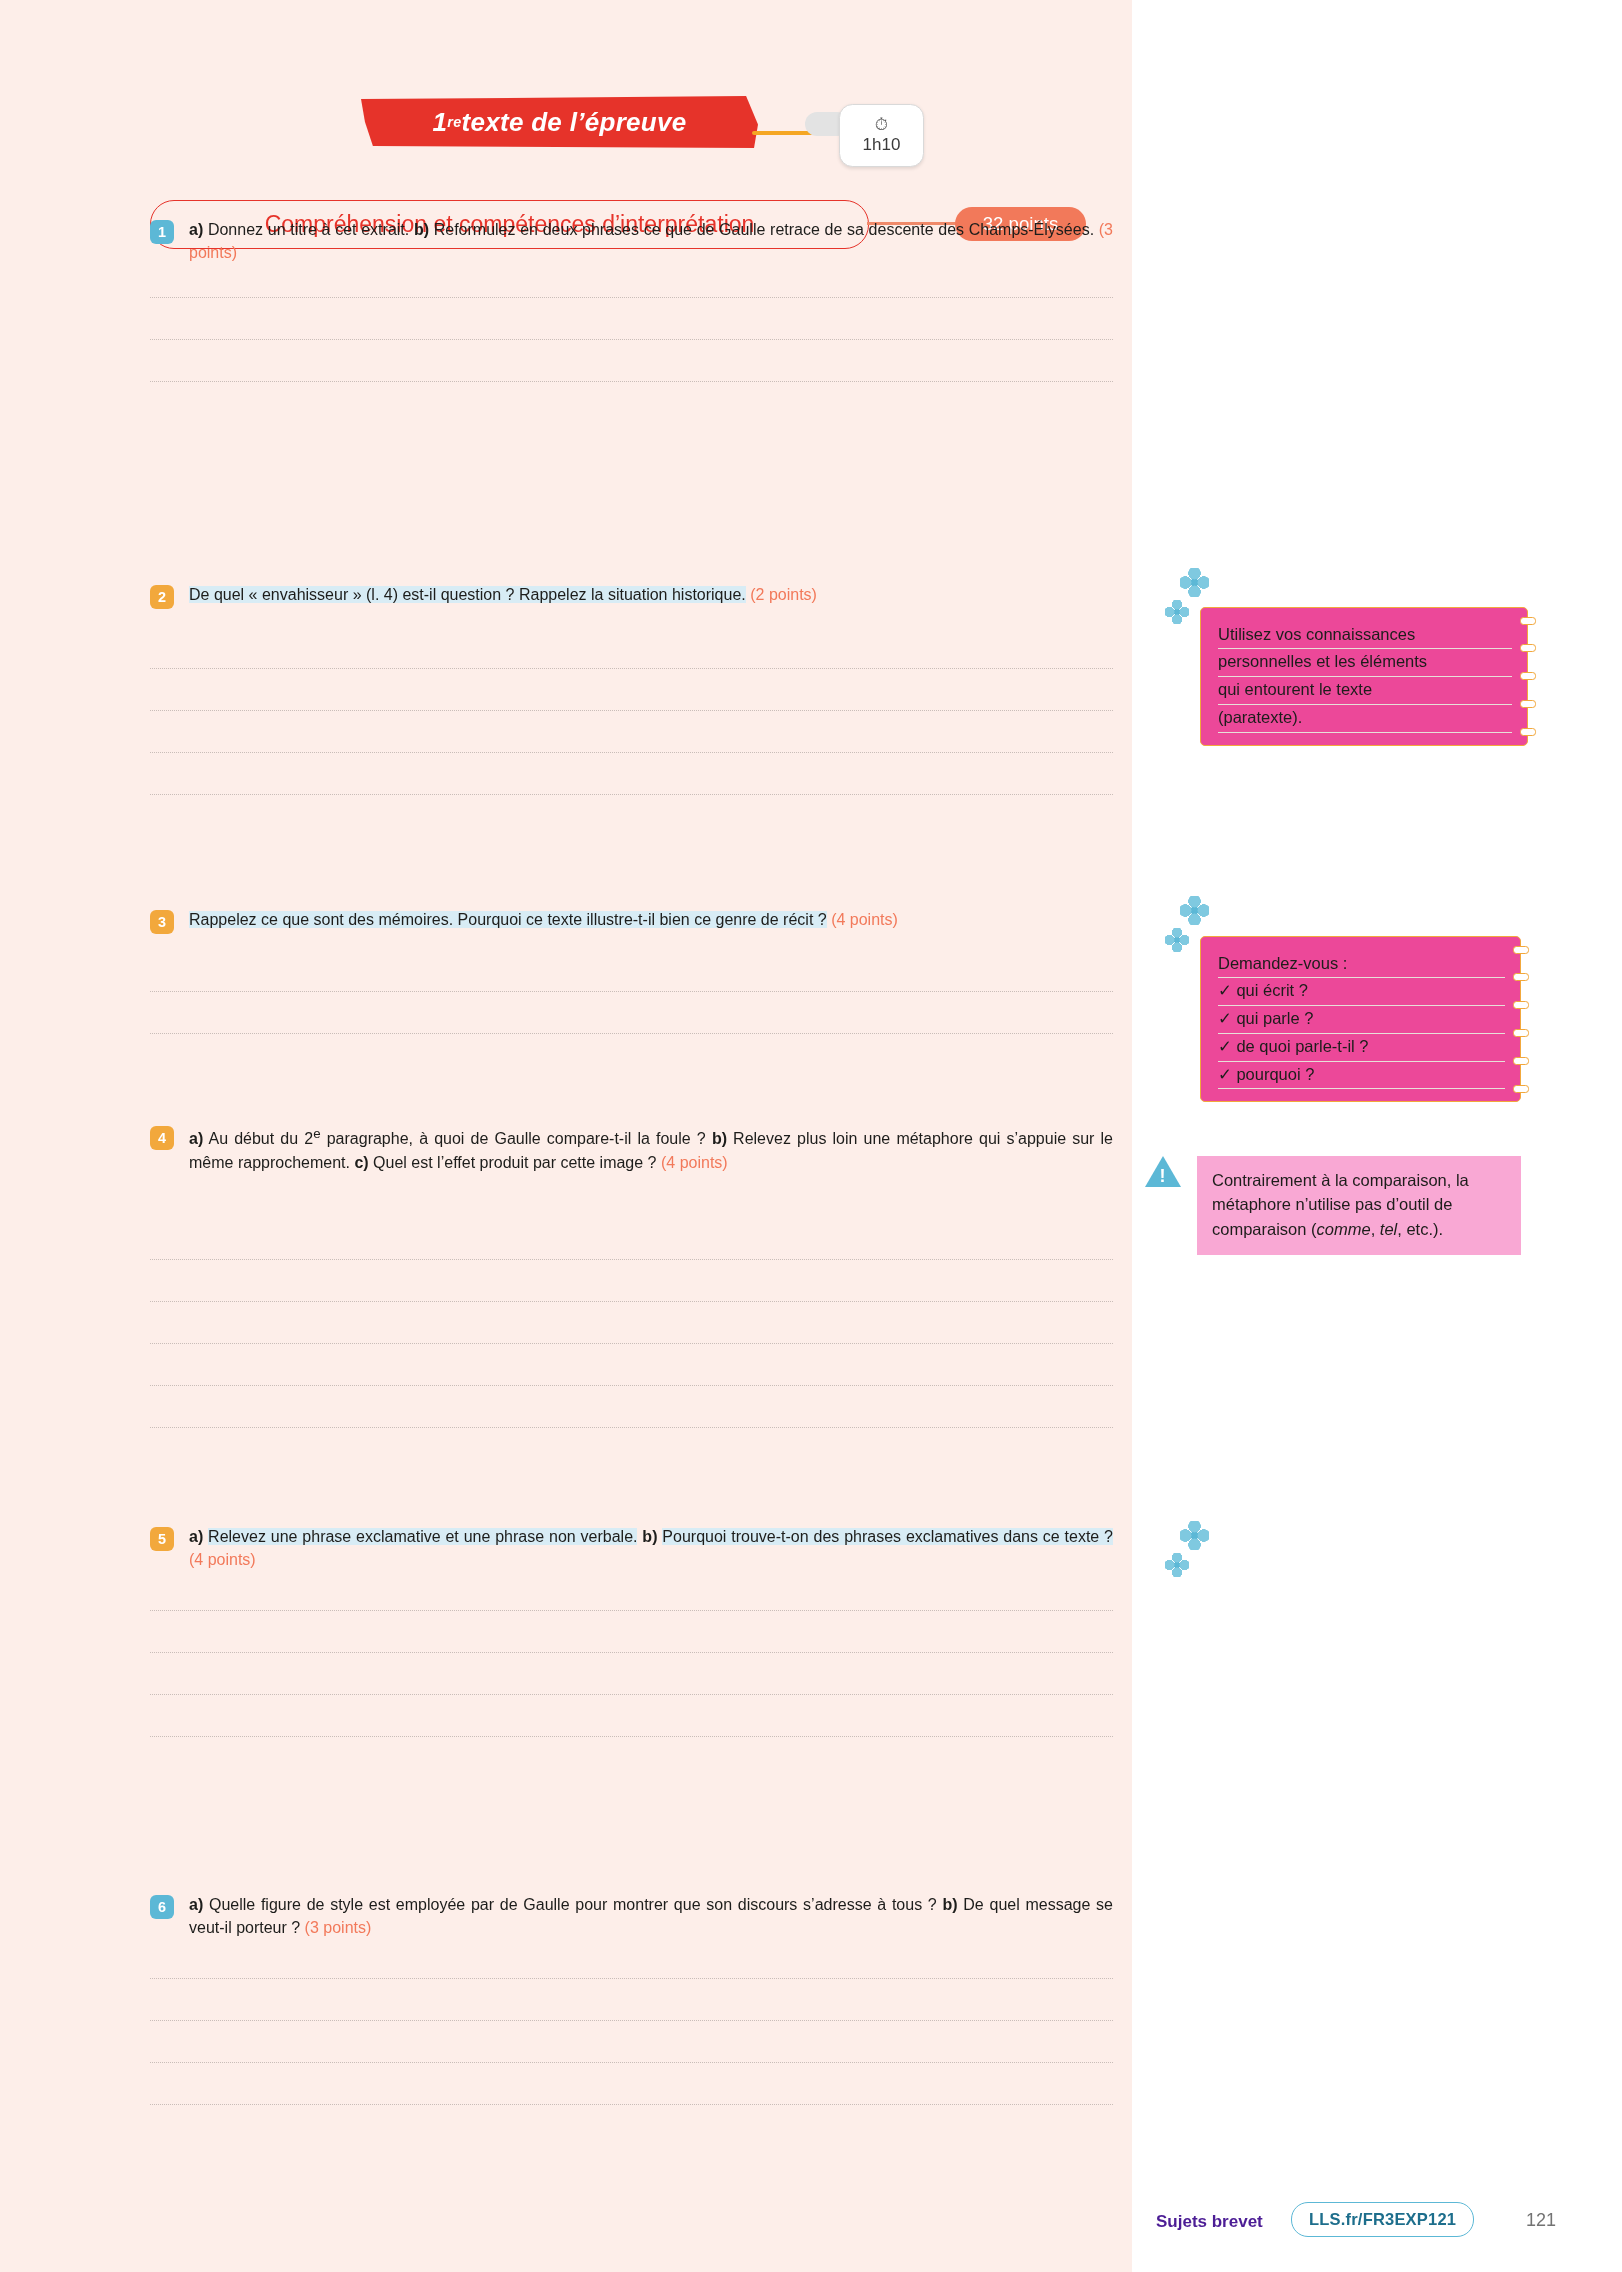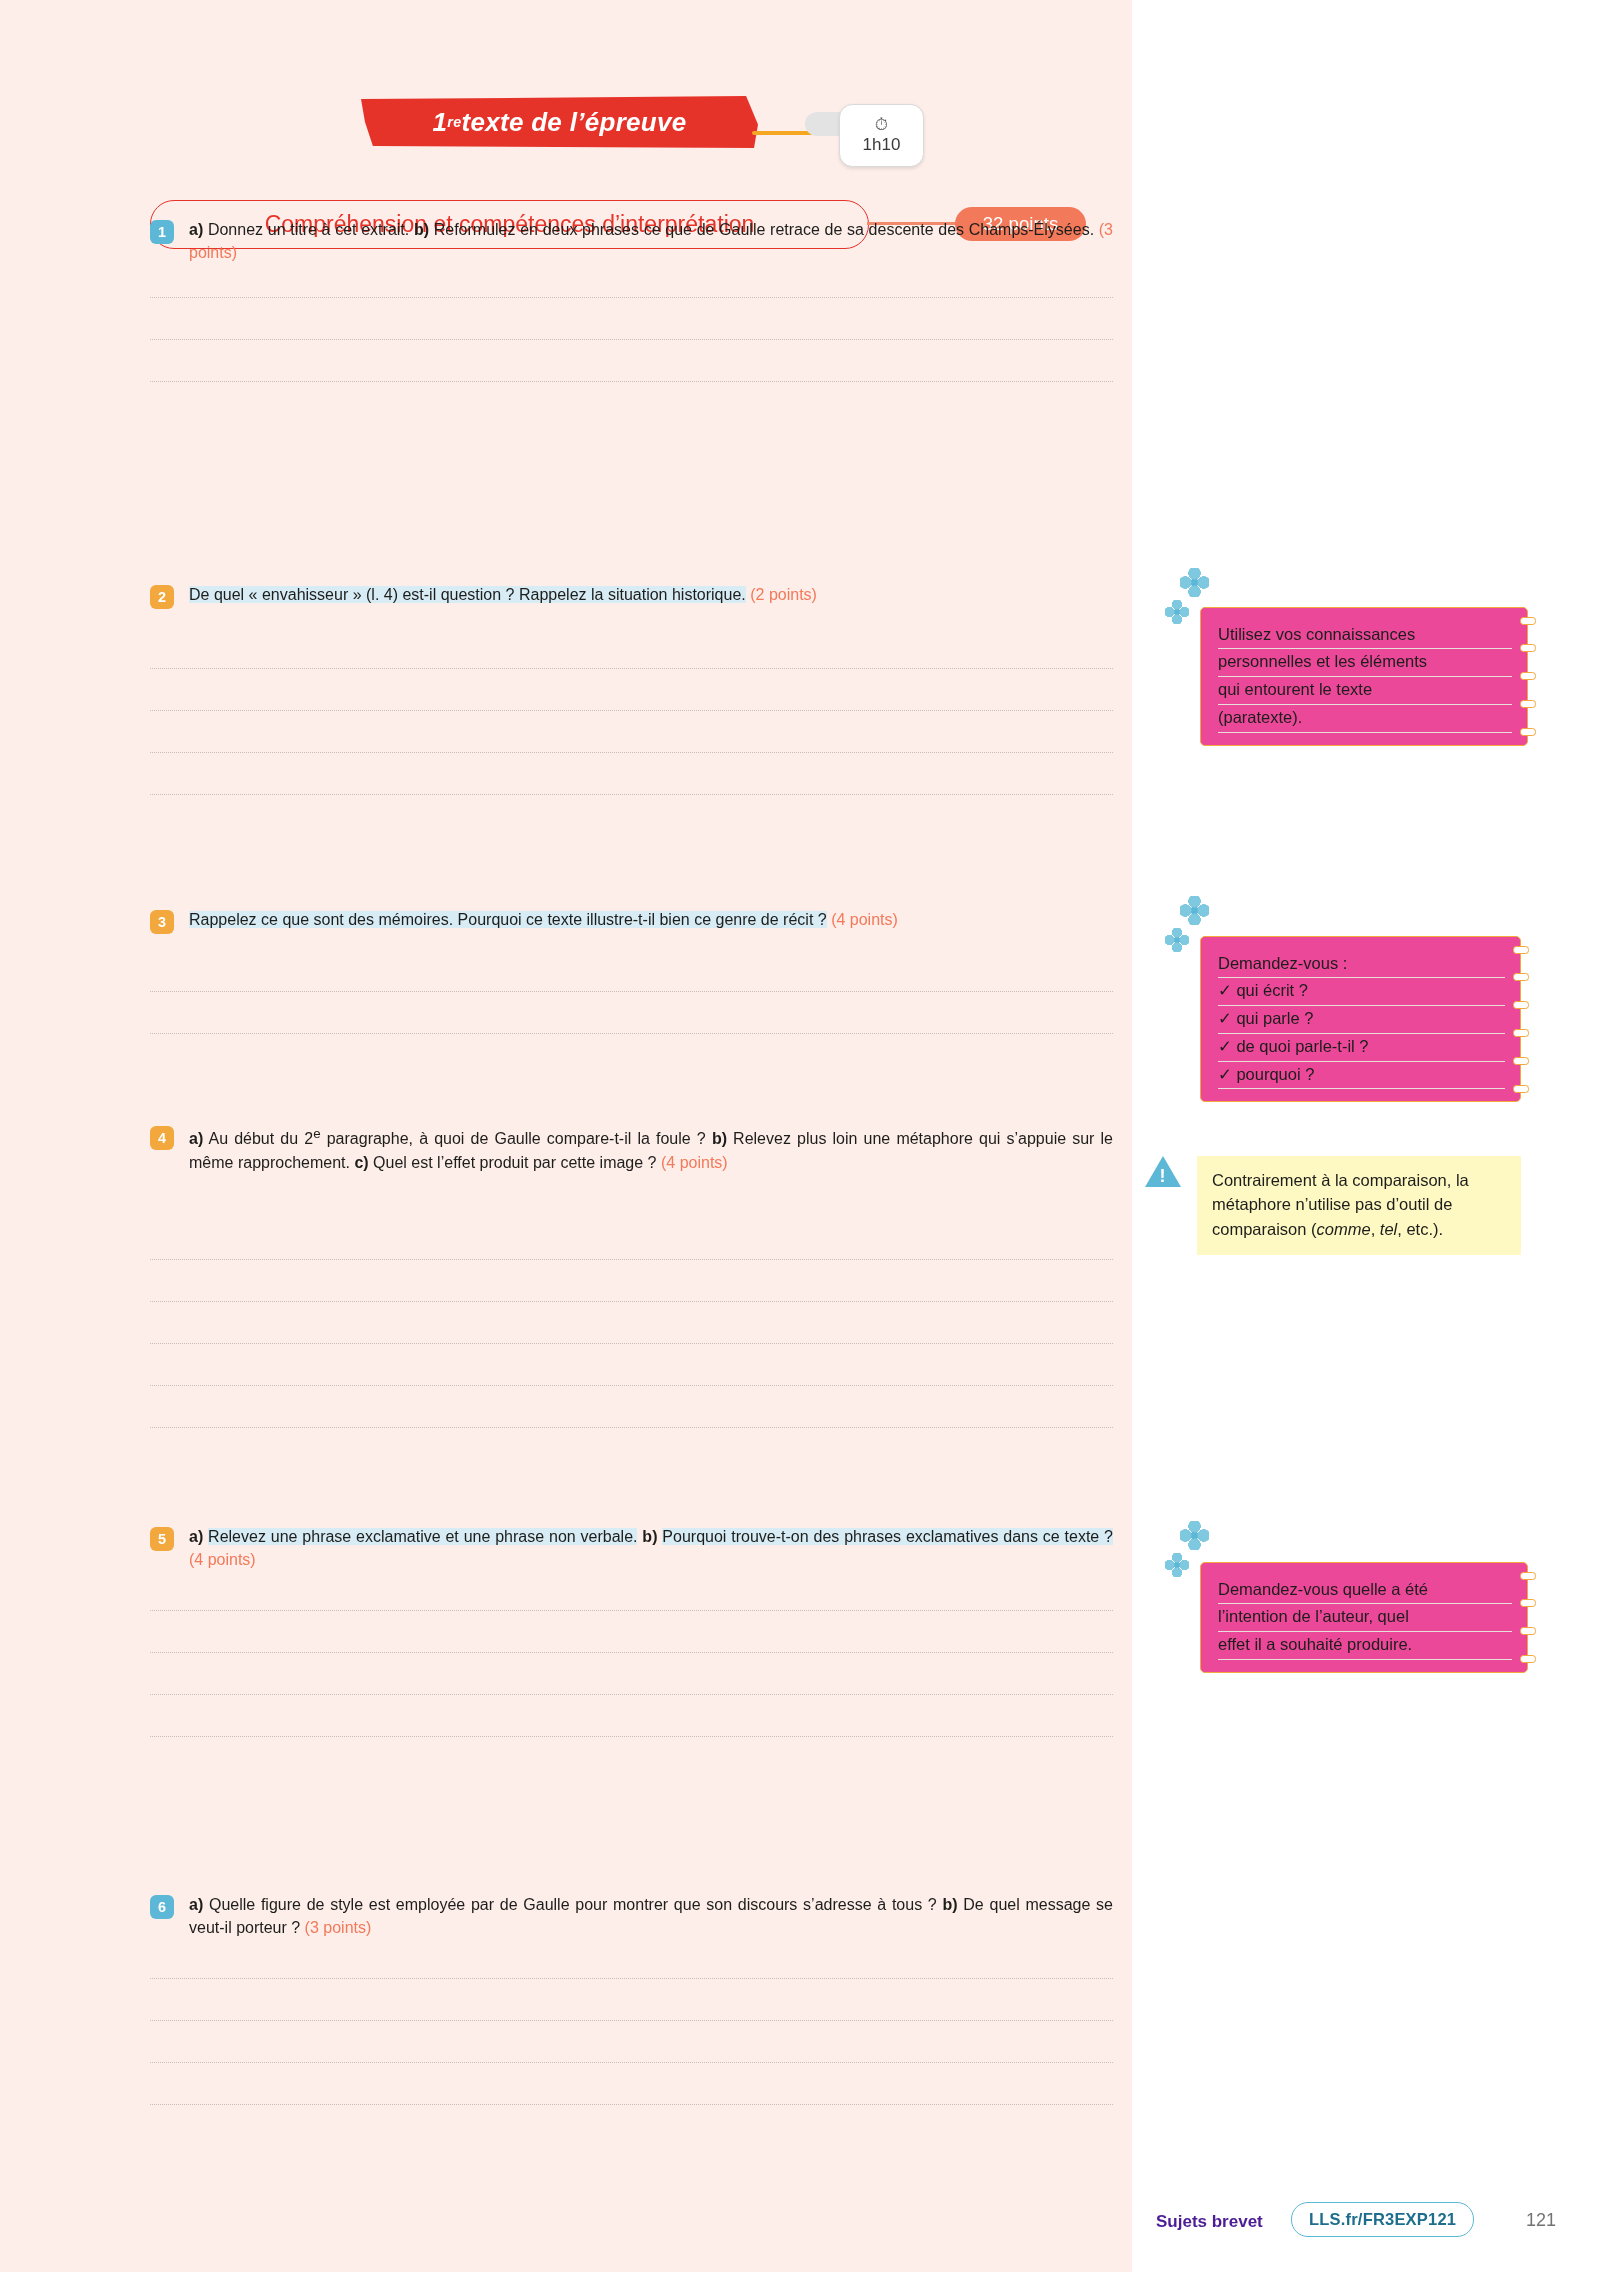--- a/index.html
+++ b/index.html
@@ -245,21 +245,21 @@
       radial-gradient(circle at 82% 50%, #7fc9e0 0 22%, transparent 23%),
       radial-gradient(circle at 50% 82%, #7fc9e0 0 22%, transparent 23%),
       radial-gradient(circle at 18% 50%, #7fc9e0 0 22%, transparent 23%),
       radial-gradient(circle at 50% 50%, #5cb8d6 0 20%, transparent 21%);
   }
   .flower::after { content: none; }
 
   
   .tipbox {
     position: absolute;
-    background: #fef9c3;
+    background: #f9a8d4;
     padding: 12px 15px 13.5px 15px;
   }
   .tipbox p {
     margin: 0;
     font-size: 16.5px;
     line-height: 1.48;
     color: #1d1d1b;
   }
   .warn-icon {
     position: absolute;
@@ -448,29 +448,18 @@
 
   <div class="warn-icon">
       <span>!</span>
     </div>
   <div class="tipbox" style="left:1197px; top:1156px; width:294px;">
     <p>Contrairement à la comparaison, la métaphore n’utilise pas d’outil de comparaison (<i>comme</i>, <i>tel</i>, etc.).</p>
   </div>
 
   <div class="flower" style="left:1180px; top:1521px;"></div>
   <div class="flower" style="left:1165px; top:1553px; width:24px; height:24px;"></div>
-  <div class="note" style="left:1200px; top:1562px; width:294px;">
-    <div class="note-line">Demandez-vous quelle a été</div>
-    <div class="note-line">l’intention de l’auteur, quel</div>
-    <div class="note-line">effet il a souhaité produire.</div>
-    <div class="note-rings">
-      <div class="ring"></div>
-      <div class="ring"></div>
-      <div class="ring"></div>
-      <div class="ring"></div>
-    </div>
-  </div>
 
   <div class="footer-label">Sujets brevet</div>
   <div class="footer-code">LLS.fr/FR3EXP121</div>
   <div class="footer-page">121</div>
 </div>
 
 
 </body></html>

